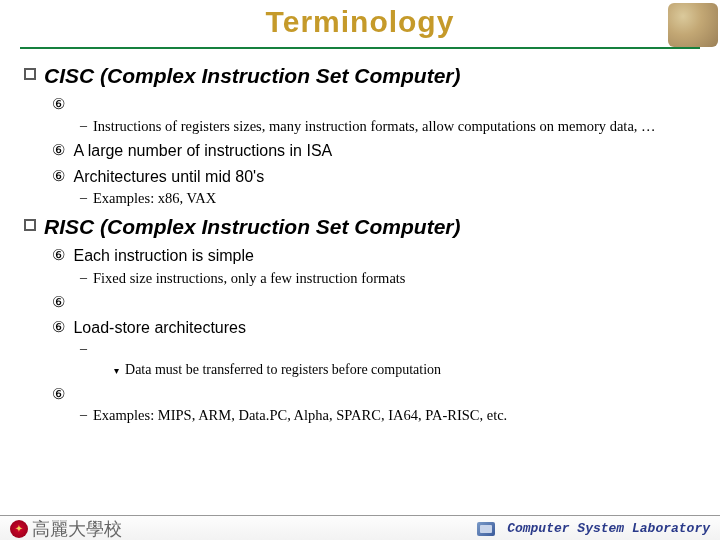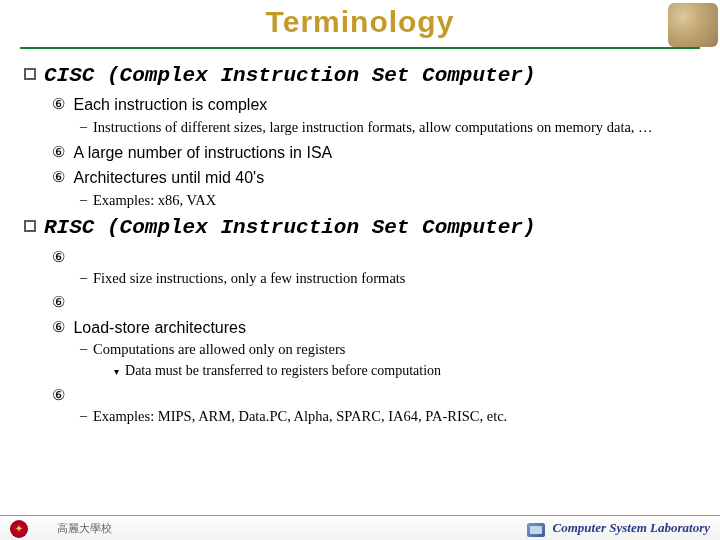--- a/index.html
+++ b/index.html
@@ -55,21 +55,21 @@
     height: 12px;
     border: 2px solid #5a5a5a;
     margin-right: 8px;
     margin-top: 6px;
     flex-shrink: 0;
   }
   .top-text {
     font-size: 21px;
     font-weight: bold;
     font-style: italic;
-    font-family: Liberation Mono, monospace;
+    font-family: Liberation Sans, sans-serif;
   }
   .sub1 {
     margin-left: 28px;
     display: flex;
     margin-top: 4px;
   }
   .sub1-bullet {
     font-size: 15px;
     margin-right: 8px;
     flex-shrink: 0;
@@ -131,31 +131,30 @@
     height: 18px;
     border-radius: 50%;
     background: radial-gradient(circle, #d4042a 0%, #8a0018 100%);
     display: flex;
     align-items: center;
     justify-content: center;
     color: #f0d060;
     font-size: 10px;
   }
   .uni-name {
-    font-size: 11px;
+    font-size: 18px;
     color: #666;
     font-family: Liberation Sans, sans-serif;
-    margin-left: 25px;
   }
   .footer-right {
     font-size: 13px;
     font-style: italic;
     font-weight: bold;
     color: #2a3a8a;
-    font-family: Liberation Serif, serif;
+    font-family: Liberation Mono, monospace;
   }
   .footer-icon {
     display: inline-block;
     width: 18px;
     height: 14px;
     background: linear-gradient(135deg, #7a9ac8, #3a5a9a);
     border-radius: 2px;
     vertical-align: middle;
     margin-right: 4px;
     position: relative;
@@ -183,65 +182,64 @@
 
   <div class="content">
 
     <div class="top-item">
       <div class="top-bullet"></div>
       <div class="top-text">CISC (Complex Instruction Set Computer)</div>
     </div>
 
     <div class="sub1">
       <div class="sub1-bullet">⑥</div>
-      <div class="sub1-text">Each instruction is complex</div>
-    </div>
-    <div class="sub2">
-      <div class="sub2-bullet">–</div>
-      <div class="sub2-text">Instructions of different sizes, large instruction formats, allow computations on memory data, …</div>
+    </div>
+    <div class="sub2">
+      <div class="sub2-bullet">–</div>
+      <div class="sub2-text">Instructions of registers sizes, many instruction formats, allow computations on memory data, …</div>
     </div>
 
     <div class="sub1">
       <div class="sub1-bullet">⑥</div>
       <div class="sub1-text">A large number of instructions in ISA</div>
     </div>
 
     <div class="sub1">
       <div class="sub1-bullet">⑥</div>
-      <div class="sub1-text">Architectures until mid 40's</div>
+      <div class="sub1-text">Architectures until mid 80's</div>
     </div>
     <div class="sub2">
       <div class="sub2-bullet">–</div>
       <div class="sub2-text">Examples: x86, VAX</div>
     </div>
 
     <div class="top-item">
       <div class="top-bullet"></div>
       <div class="top-text">RISC (Complex Instruction Set Computer)</div>
     </div>
 
     <div class="sub1">
       <div class="sub1-bullet">⑥</div>
+      <div class="sub1-text">Each instruction is simple</div>
     </div>
     <div class="sub2">
       <div class="sub2-bullet">–</div>
       <div class="sub2-text">Fixed size instructions, only a few instruction formats</div>
     </div>
 
     <div class="sub1">
       <div class="sub1-bullet">⑥</div>
     </div>
 
     <div class="sub1">
       <div class="sub1-bullet">⑥</div>
       <div class="sub1-text">Load-store architectures</div>
     </div>
     <div class="sub2">
       <div class="sub2-bullet">–</div>
-      <div class="sub2-text">Computations are allowed only on registers</div>
     </div>
     <div class="sub3">
       <div class="sub3-bullet">▾</div>
       <div class="sub3-text">Data must be transferred to registers before computation</div>
     </div>
 
     <div class="sub1">
       <div class="sub1-bullet">⑥</div>
     </div>
     <div class="sub2">

